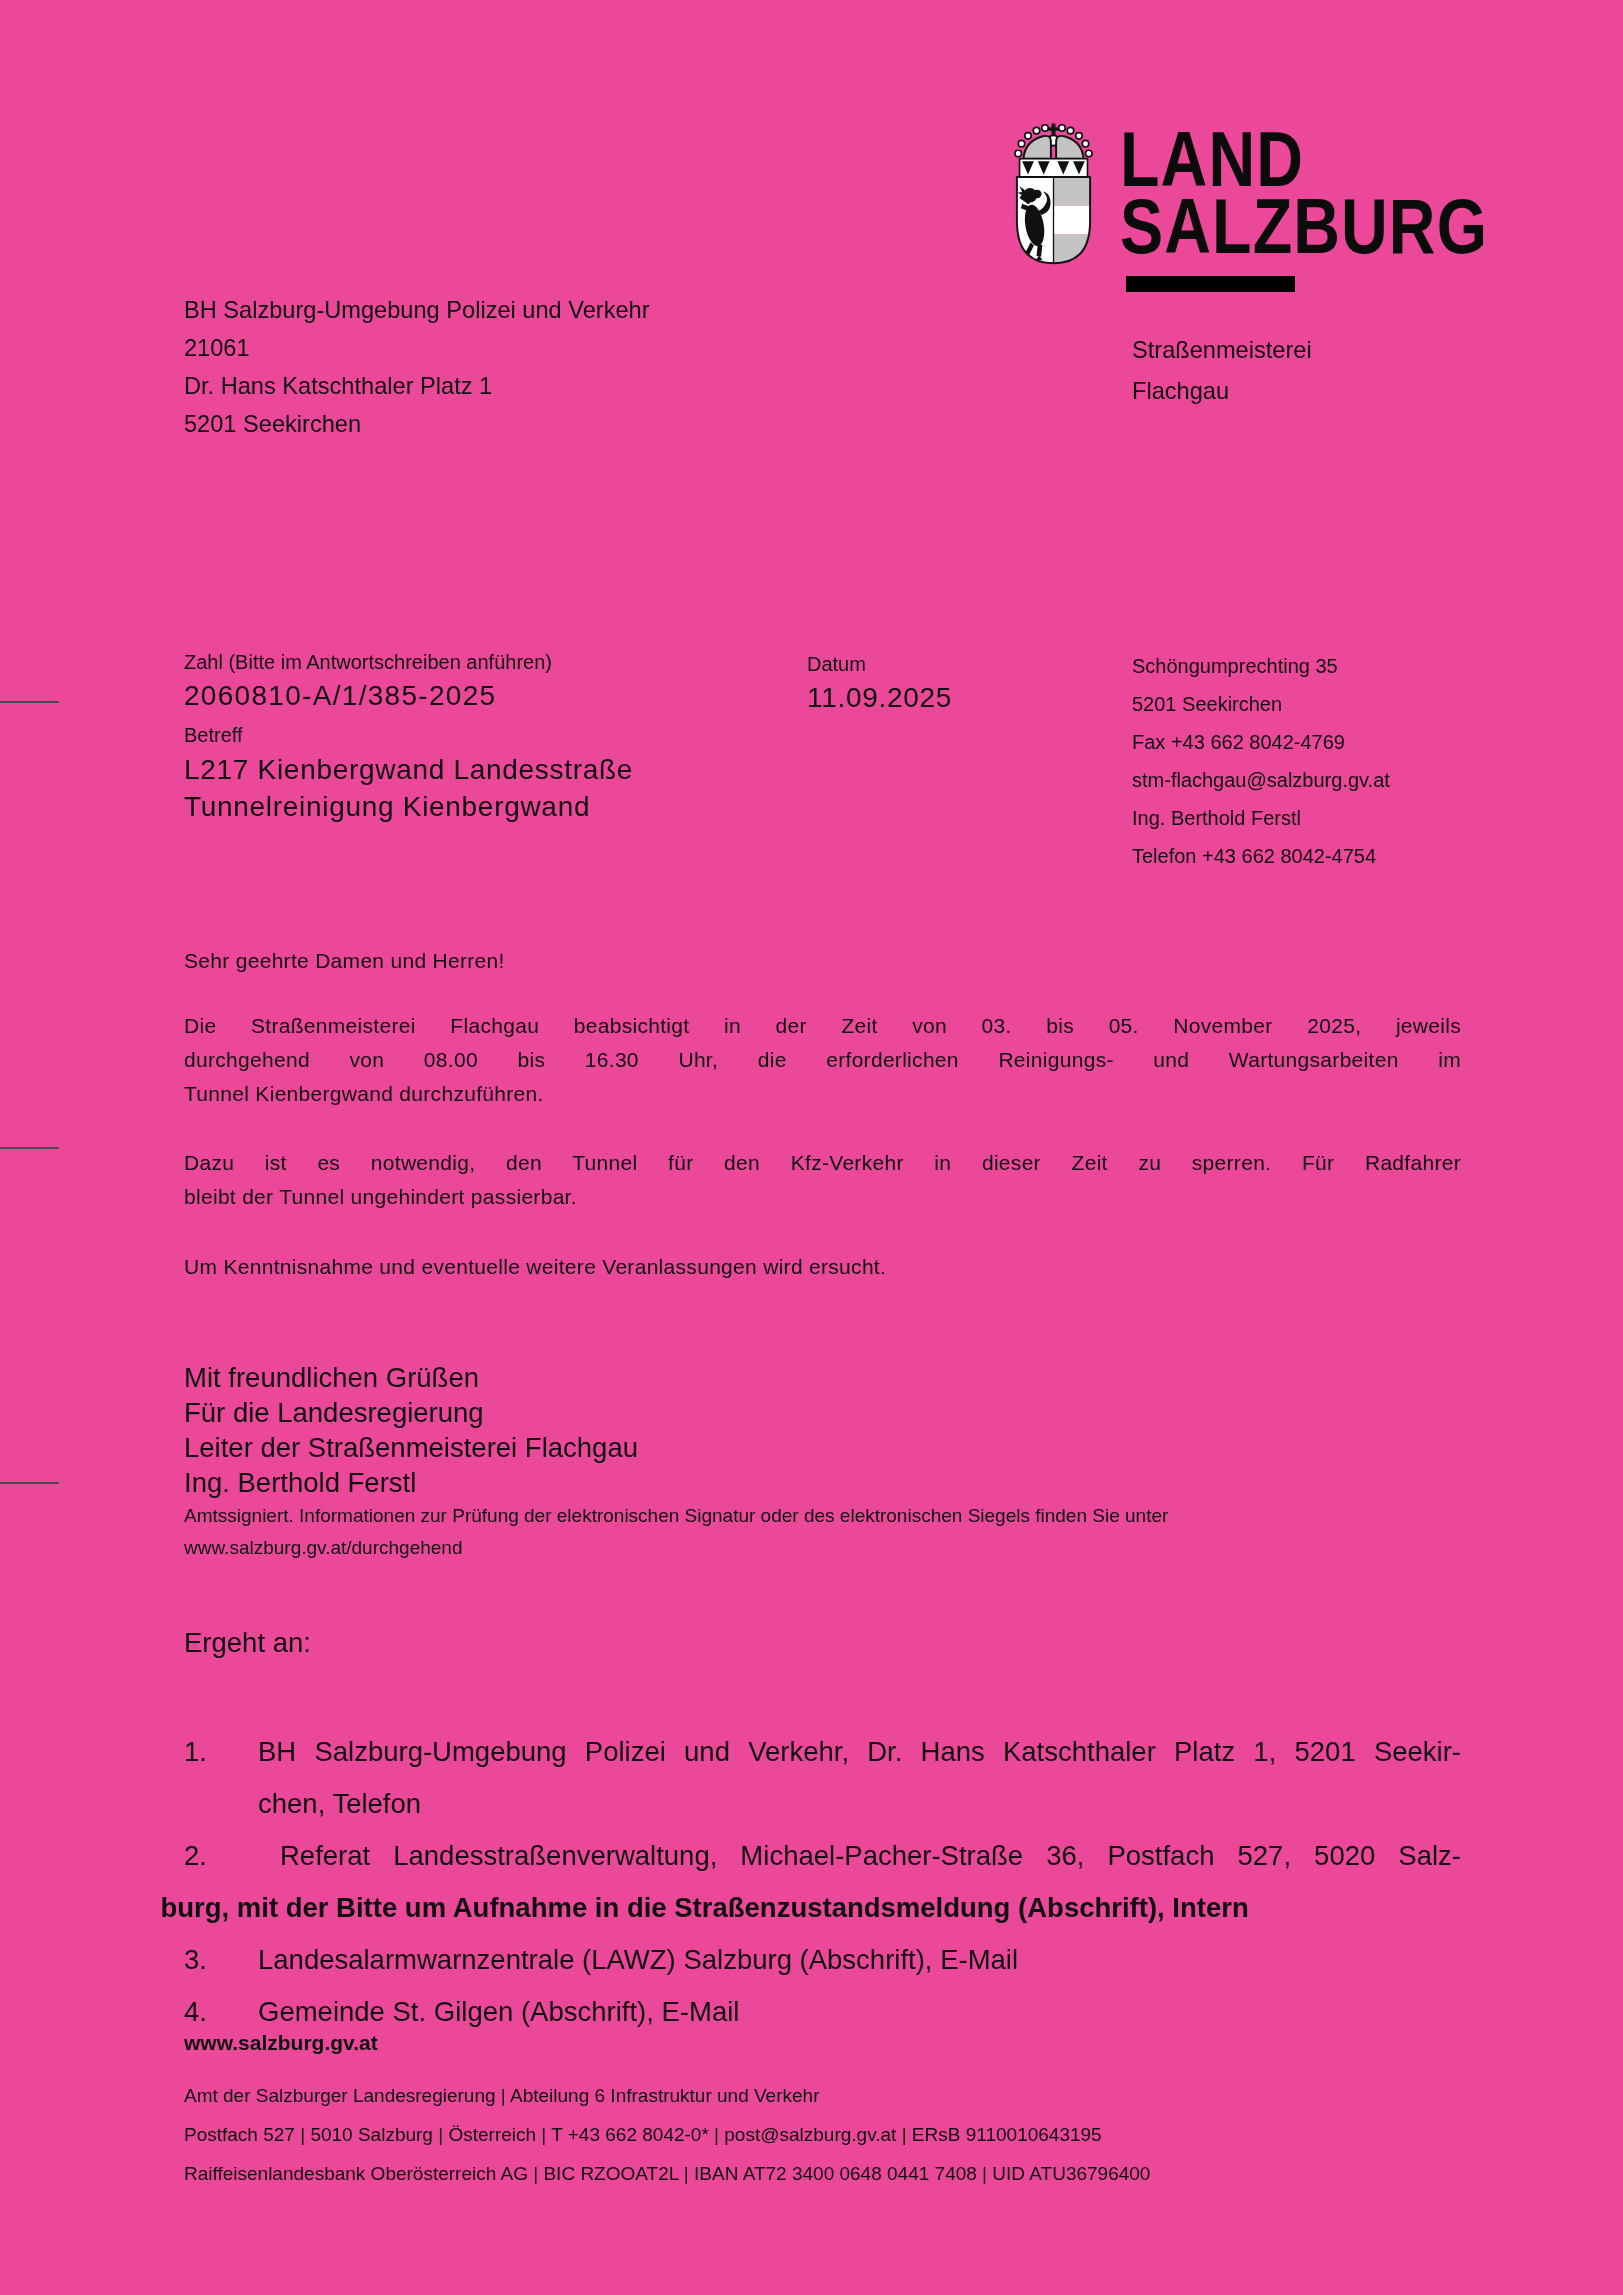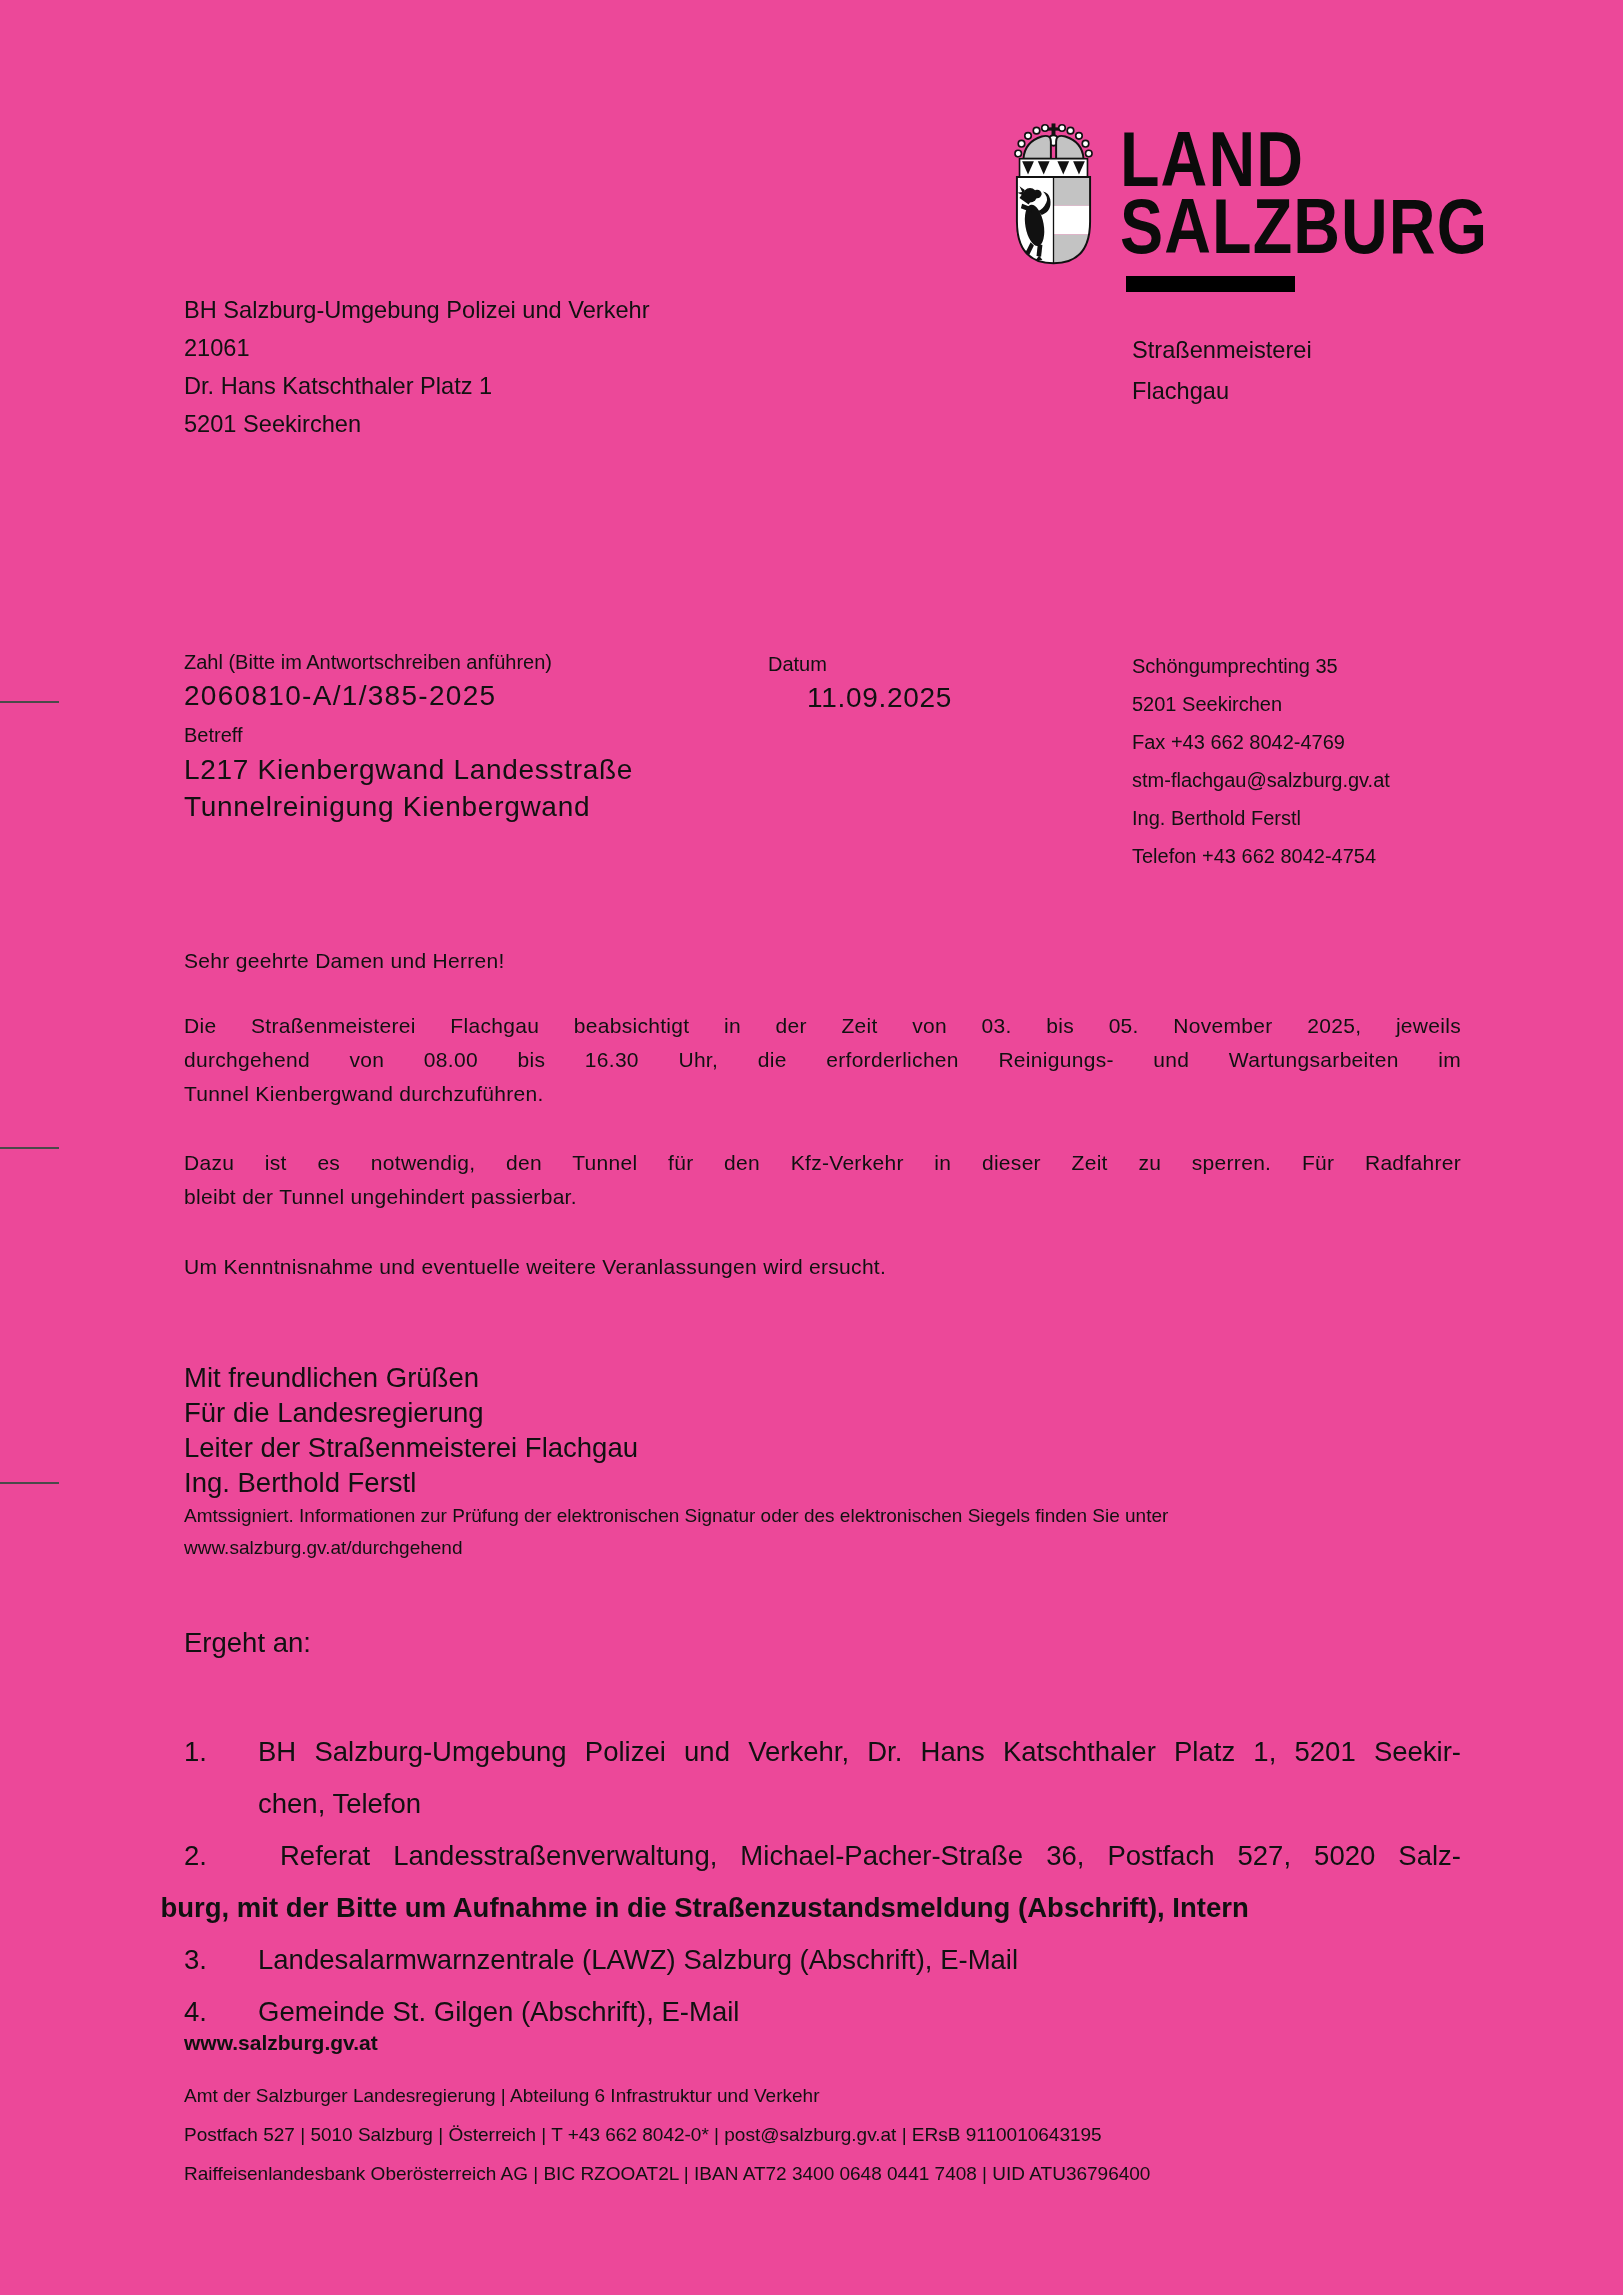--- a/index.html
+++ b/index.html
@@ -25,21 +25,21 @@
   .fold{position:absolute;left:0;width:59px;height:2px;background:#4a4a4a;}
   
   .recipient{left:184px;top:291px;font-size:23.6px;line-height:38px;}
   .office{left:1132px;top:330px;font-size:23.6px;line-height:41px;}
   .lbl{font-size:20px;line-height:20px;white-space:nowrap;}
   .val{font-size:28px;line-height:28px;letter-spacing:1.3px;white-space:nowrap;}
   .zahl-label{left:184px;top:652px;}
   .zahl-value{left:184px;top:682px;}
   .betreff-label{left:184px;top:725px;}
   .betreff-lines{left:184px;top:751px;font-size:28px;line-height:37px;letter-spacing:0.7px;}
-  .datum-label{left:768px;top:654px;}
+  .datum-label{left:807px;top:654px;}
   .datum-value{left:807px;top:684px;letter-spacing:0.7px;}
   .contact{left:1132px;top:647px;font-size:20px;line-height:38px;white-space:nowrap;}
   
   .bodytxt{left:184px;width:1277px;font-size:21px;line-height:34px;letter-spacing:0.3px;}
   .jl{text-align:justify;text-align-last:justify;}
   .salutation{top:944px;}
   .p1{top:1009px;}
   .p2{top:1146px;}
   .p3{top:1250px;}
   .closing{left:184px;top:1360px;font-size:27.5px;line-height:35px;white-space:nowrap;}

